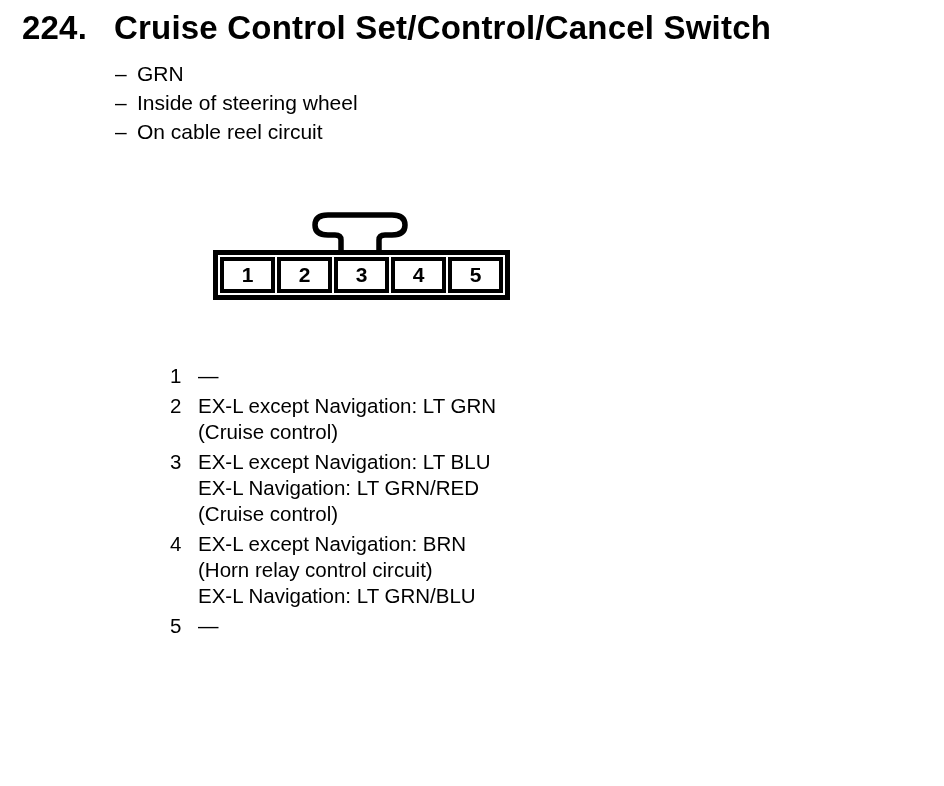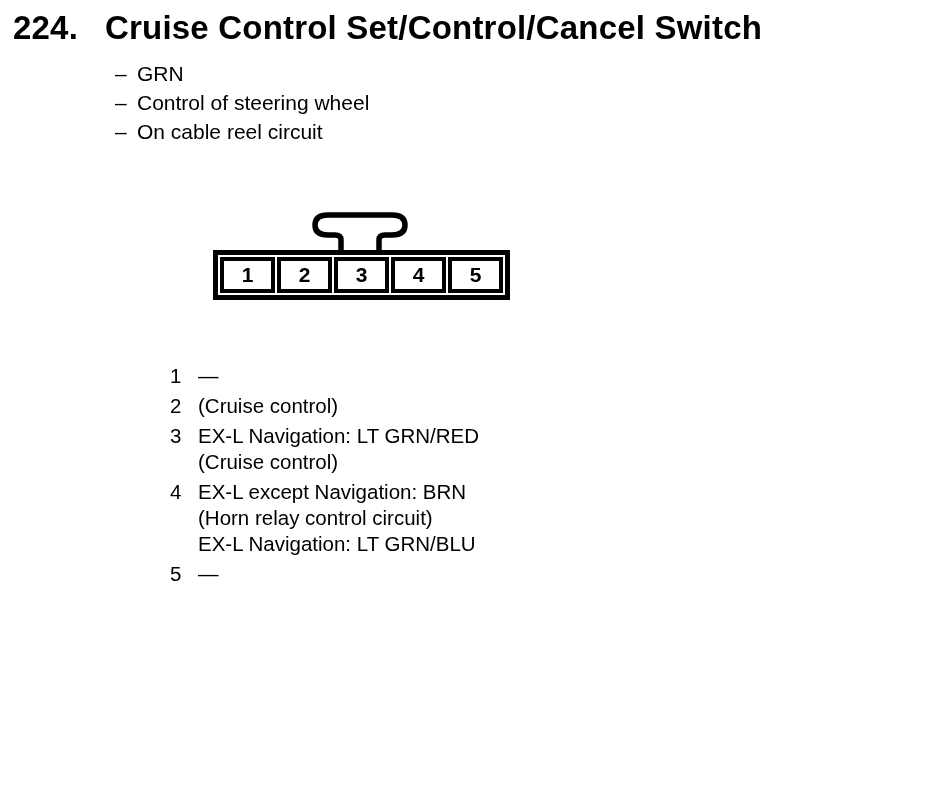--- a/index.html
+++ b/index.html
@@ -12,21 +12,21 @@
     background: #ffffff;
     color: #000000;
     font-family: "Liberation Sans", sans-serif;
     position: relative;
     overflow: hidden;
   }
 
   
   .title-row {
     position: absolute;
-    left: 13px;
+    left: 22px;
     top: 8px;
     display: flex;
     font-weight: bold;
     font-size: 33px;
     line-height: 40px;
     white-space: nowrap;
     letter-spacing: 0.2px;
   }
   .fig-num {
     width: 92px;
@@ -102,21 +102,21 @@
   <span>Cruise Control Set/Control/Cancel Switch</span>
 </div>
 
 <div class="details">
   <div class="detail-line">
     <span class="detail-dash">–</span>
     <span>GRN</span>
   </div>
   <div class="detail-line">
     <span class="detail-dash">–</span>
-    <span>Control of steering wheel</span>
+    <span>Inside of steering wheel</span>
   </div>
   <div class="detail-line">
     <span class="detail-dash">–</span>
     <span>On cable reel circuit</span>
   </div>
 </div>
 
 <svg class="tab-svg" width="100" height="46" viewBox="0 0 100 46" aria-hidden="true">
   <path d="M 31 46 L 31 31 Q 31 26 25 26 L 18 26 Q 5 26 5 16 Q 5 6 18 6 L 82 6 Q 95 6 95 16 Q 95 26 82 26 L 75 26 Q 69 26 69 31 L 69 46" fill="#ffffff" stroke="#000000" stroke-width="5.5" stroke-linejoin="round"></path>
 </svg>
@@ -134,27 +134,29 @@
   <div class="pin-row">
     <span class="pin-num">1</span>
     <div class="pin-lines">
       <div>—</div>
     </div>
   </div>
 
   <div class="pin-row">
     <span class="pin-num">2</span>
     <div class="pin-lines">
+      <div>EX-L except Navigation: LT GRN</div>
       <div>(Cruise control)</div>
     </div>
   </div>
 
   <div class="pin-row">
     <span class="pin-num">3</span>
     <div class="pin-lines">
+      <div>EX-L except Navigation: LT BLU</div>
       <div>EX-L Navigation: LT GRN/RED</div>
       <div>(Cruise control)</div>
     </div>
   </div>
 
   <div class="pin-row">
     <span class="pin-num">4</span>
     <div class="pin-lines">
       <div>EX-L except Navigation: BRN</div>
       <div>(Horn relay control circuit)</div>

